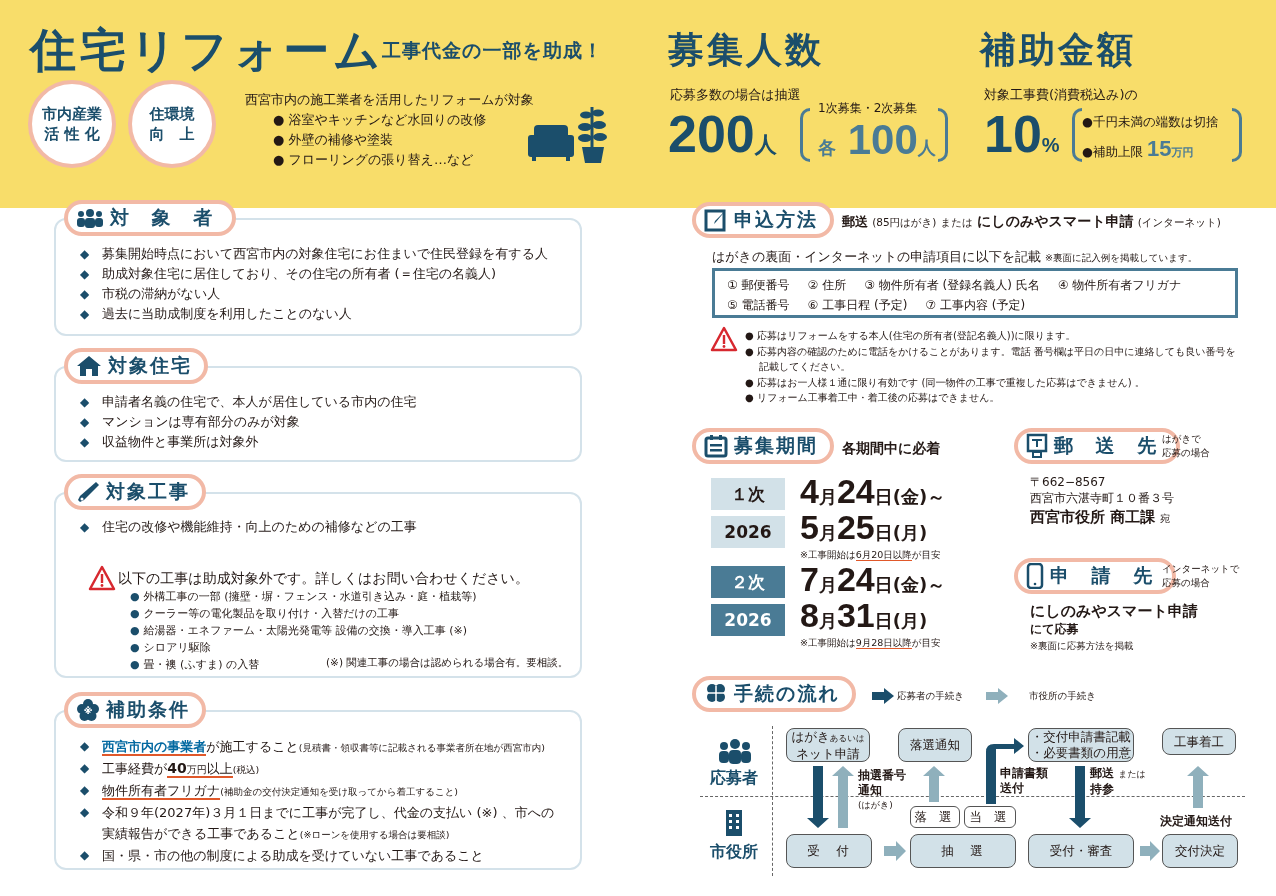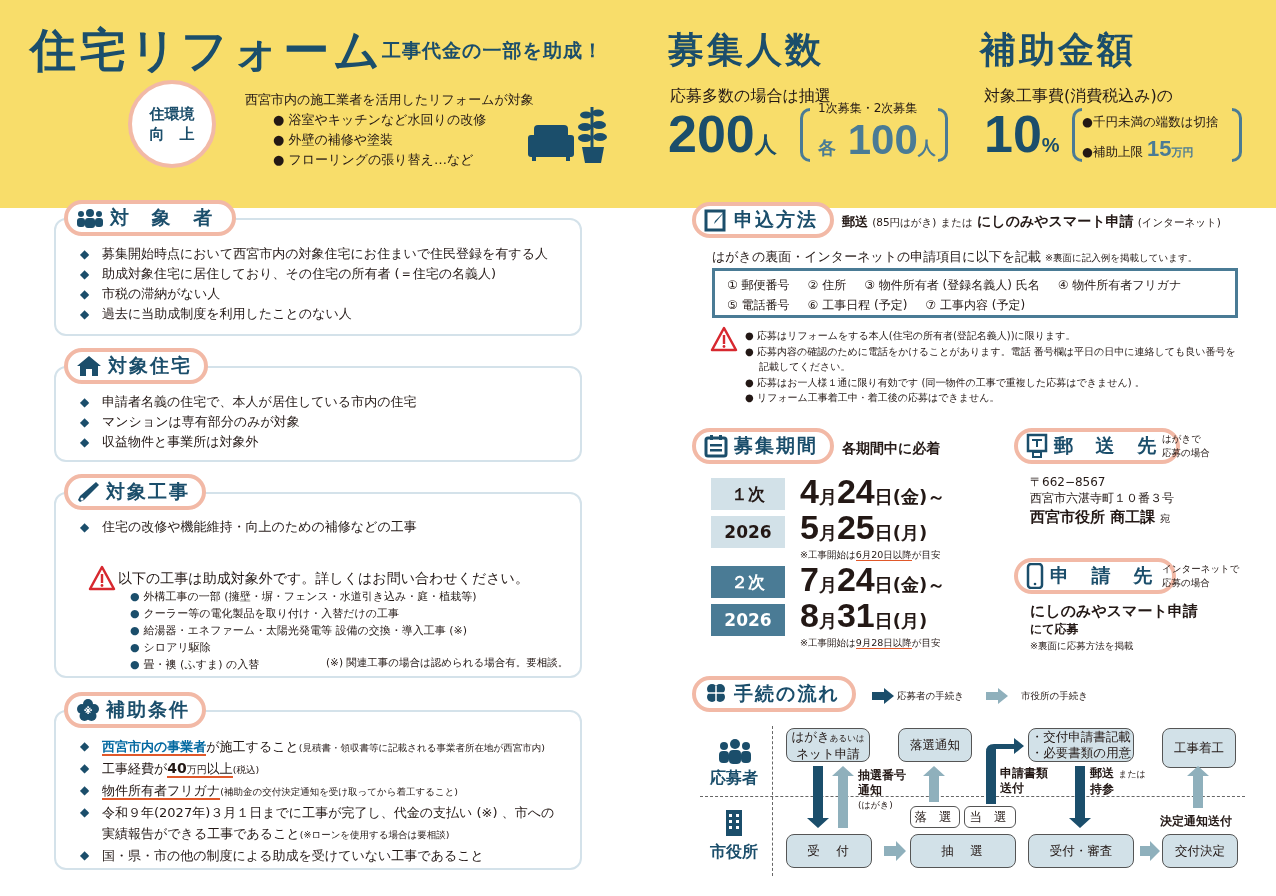--- a/index.html
+++ b/index.html
@@ -9,21 +9,21 @@
   .header { position: absolute; left: 0; top: 0; width: 1276px; height: 208px; background: #f8dd6a; }
   .title-main { position: absolute; left: 30px; top: 20px; font-size: 46px; font-weight: bold; color: #1b4e6b; letter-spacing: 4px; }
   .title-sub { position: absolute; left: 382px; top: 38px; font-size: 19px; font-weight: bold; color: #1b4e6b; letter-spacing: 1px; }
   .circle { position: absolute; width: 88px; height: 88px; border-radius: 50%; background: #fff; border: 4px solid #f2b9a6; display: flex; flex-direction: column; align-items: center; justify-content: center; font-size: 15px; font-weight: bold; color: #1b4e6b; line-height: 1.35; text-align: center; }
   .c1 { left: 28px; top: 80px; }
   .c2 { left: 128px; top: 80px; }
   .hdesc { position: absolute; left: 245px; top: 90px; font-size: 13px; line-height: 20px; color: #231815; }
   .hdesc .li { padding-left: 28px; }
   .furn { position: absolute; left: 526px; top: 103px; }
   .h2 { position: absolute; font-size: 36px; font-weight: bold; color: #1b4e6b; letter-spacing: 3px; }
-  .small { position: absolute; font-size: 16px; color: #231815; }
+  .small { position: absolute; font-size: 13px; color: #231815; }
   .big-num { position: absolute; font-weight: bold; color: #1b4e6b; font-family: "Liberation Sans", sans-serif; }
   .bracket { position: absolute; border: 3px solid #4a7b95; border-radius: 10px; }
   .bracket.l { border-right: none; border-top-right-radius: 0; border-bottom-right-radius: 0; width: 10px; }
   .bracket.r { border-left: none; border-top-left-radius: 0; border-bottom-left-radius: 0; width: 10px; }
   
   .sec-box { position: absolute; border: 2px solid #d4e2ea; border-radius: 12px; background: #fff; }
   .pill { position: absolute; height: 36px; border: 4px solid #f2b9a6; border-radius: 20px; background: #fff; display: flex; align-items: center; padding: 0 12px 0 8px; font-size: 19px; font-weight: bold; color: #1b4e6b; }
   .pill .ic { margin-right: 6px; display: inline-flex; }
   .pill .sp { letter-spacing: 8px; }
   .bul { position: absolute; font-size: 13px; line-height: 20px; color: #231815; }
@@ -46,20 +46,24 @@
   .wbox { position: absolute; background: #fff; border: 1.5px solid #555; border-radius: 6px; display: flex; align-items: center; justify-content: center; font-size: 12.5px; letter-spacing: 4px; }
   .ftxt { position: absolute; font-size: 12px; line-height: 15px; font-weight: bold; color: #231815; }
 </style>
 </head>
 <body>
 
 <div class="header">
   <div class="title-main">住宅リフォーム</div>
   <div class="title-sub">工事代金の一部を助成！</div>
 
+  <div class="circle c1">
+    <span>市内産業</span>
+    <span>活 性 化</span>
+  </div>
   <div class="circle c2">
     <span>住環境</span>
     <span>向　上</span>
   </div>
 
   <div class="hdesc">
     <div>西宮市内の施工業者を活用したリフォームが対象</div>
     <div class="li">● <span>浴室やキッチンなど水回りの改修</span></div>
     <div class="li">● <span>外壁の補修や塗装</span></div>
     <div class="li">● <span>フローリングの張り替え…など</span></div>
@@ -348,21 +352,21 @@
   <span style="letter-spacing:2px;">手続の流れ</span>
 </div>
 <div style="position:absolute; left:872px; top:688px; display:flex; align-items:center; font-size:9.5px;">
   <svg width="22" height="16">
       <path d="M0 4 H12 V0 L22 8 L12 16 V12 H0 Z" fill="#1b4e6b"></path>
     </svg>
   <span style="margin:0 22px 0 3px;">応募者の手続き</span>
   <svg width="22" height="16">
       <path d="M0 4 H12 V0 L22 8 L12 16 V12 H0 Z" fill="#8fb0bc"></path>
     </svg>
-  <span style="margin-left:13px;">市役所の手続き</span>
+  <span style="margin-left:21px;">市役所の手続き</span>
 </div>
 
 <div style="position:absolute; left:772px; top:726px; height:150px; border-left:1.5px dashed #666;"></div>
 <div style="position:absolute; left:700px; top:796px; width:545px; border-top:1.5px dashed #666;"></div>
 <div style="position:absolute; left:718px; top:738px;">
   <svg width="34" height="26" viewBox="0 0 34 26">
       <circle cx="6" cy="8" r="4" fill="#1b4e6b"></circle>
       <circle cx="17" cy="6" r="5" fill="#1b4e6b"></circle>
       <circle cx="28" cy="8" r="4" fill="#1b4e6b"></circle>
       <rect x="1" y="13" width="10" height="12" rx="4" fill="#1b4e6b"></rect>
@@ -386,21 +390,21 @@
 </div>
 <div style="position:absolute; left:710px; top:842px; font-size:16px; font-weight:bold; color:#1b4e6b;">市役所</div>
 
 <div class="fbox" style="left:786px; top:728px; width:84px; height:34px;">
   <div><span>はがき</span><span style="font-size:8.5px;">あるいは</span><br><span>ネット申請</span></div>
 </div>
 <div class="fbox" style="left:898px; top:728px; width:74px; height:34px;">落選通知</div>
 <div class="fbox" style="left:1028px; top:728px; width:106px; height:34px;">
   <div style="text-align:left;"><span>・交付申請書記載</span><br><span>・必要書類の用意</span></div>
 </div>
-<div class="fbox" style="left:1162px; top:728px; width:74px; height:40px;">工事着工</div>
+<div class="fbox" style="left:1162px; top:728px; width:74px; height:27px;">工事着工</div>
 
 <div class="fbox" style="left:786px; top:834px; width:86px; height:34px; letter-spacing:2px;">受　付</div>
 <div class="fbox" style="left:910px; top:834px; width:106px; height:34px; letter-spacing:2px;">抽　選</div>
 <div class="fbox" style="left:1028px; top:834px; width:106px; height:34px;text-align:right;">受付・審査</div>
 <div class="fbox" style="left:1162px; top:834px; width:76px; height:34px;">交付決定</div>
 <div class="wbox" style="left:910px; top:806px; width:50px; height:22px;">落 選</div>
 <div class="wbox" style="left:964px; top:806px; width:52px; height:22px;">当 選</div>
 
 <svg style="position:absolute; left:0; top:0;" width="1276" height="896">
 

